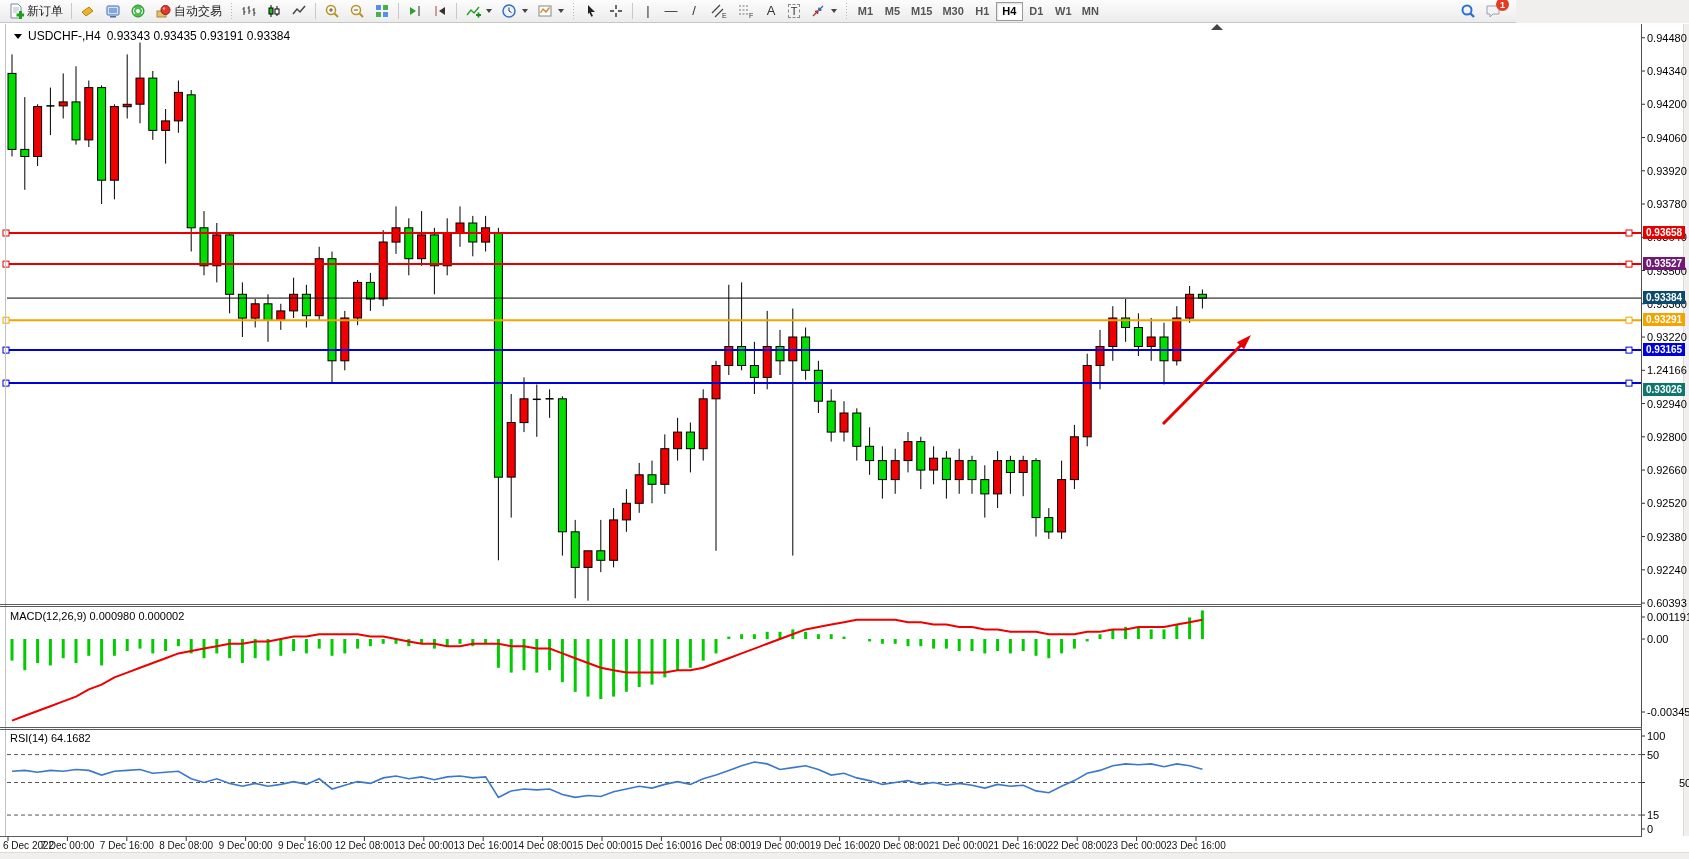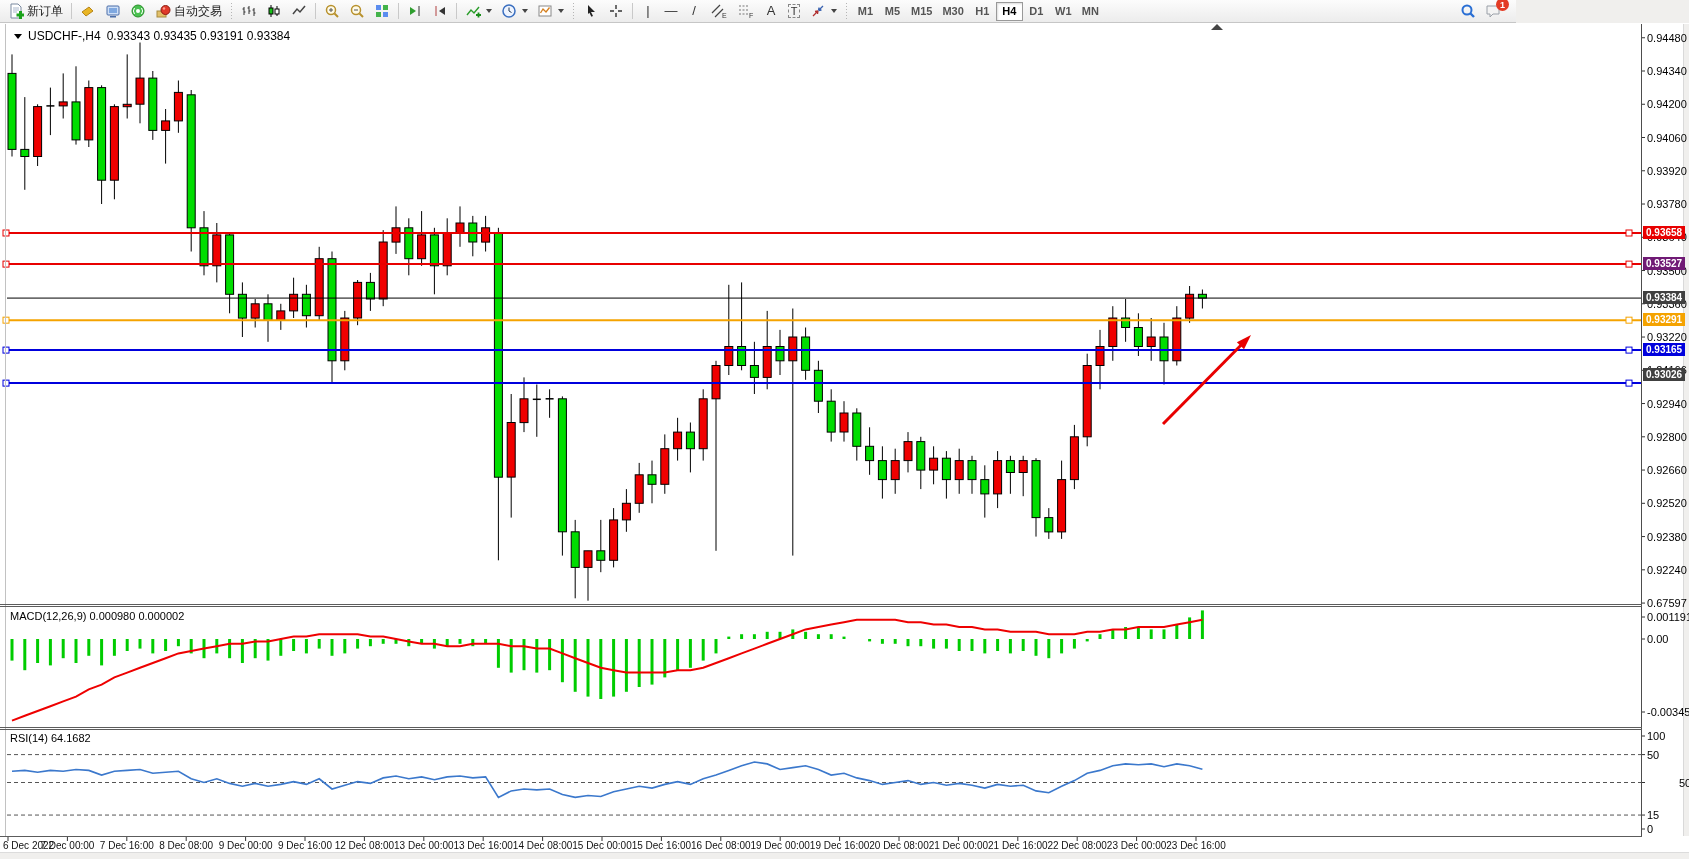--- a/index.html
+++ b/index.html
@@ -627,21 +627,21 @@
       <div class="ticklabel" style="top: 264.53px;">0.93500</div>
       <div class="ticklabel" style="top: 297.784px;">0.93360</div>
       <div class="ticklabel" style="top: 331.038px;">0.93220</div>
       <div class="ticklabel" style="top: 364.292px;">1.24166</div>
       <div class="ticklabel" style="top: 397.547px;">0.92940</div>
       <div class="ticklabel" style="top: 430.801px;">0.92800</div>
       <div class="ticklabel" style="top: 464.055px;">0.92660</div>
       <div class="ticklabel" style="top: 497.309px;">0.92520</div>
       <div class="ticklabel" style="top: 530.563px;">0.92380</div>
       <div class="ticklabel" style="top: 563.818px;">0.92240</div>
-      <div class="ticklabel" style="top: 597.072px;">0.67597</div>
+      <div class="ticklabel" style="top: 597.072px;">0.60393</div>
       <div class="ticklabel" style="top: 611px;">0.001191</div>
       <div class="ticklabel" style="top: 633px;">0.00</div>
       <div class="ticklabel" style="top: 706px;">-0.003457</div>
       <div class="ticklabel" style="top: 730px;">100</div>
       <div class="ticklabel" style="top: 748.6px;">50</div>
       <div class="ticklabel" style="top: 776.5px; margin-left: 32px;">50</div>
       <div class="ticklabel" style="top: 809.05px;">15</div>
       <div class="ticklabel" style="top: 823px;">0</div>
       <div class="datelabel" style="left: 3px;">6 Dec 2022</div>
       <div class="datelabel" style="left: 67.4px; transform: translateX(-50%);">7 Dec 00:00</div>
@@ -661,18 +661,18 @@
       <div class="datelabel" style="left: 899px; transform: translateX(-50%);">20 Dec 08:00</div>
       <div class="datelabel" style="left: 958.4px; transform: translateX(-50%);">21 Dec 00:00</div>
       <div class="datelabel" style="left: 1017.8px; transform: translateX(-50%);">21 Dec 16:00</div>
       <div class="datelabel" style="left: 1077.2px; transform: translateX(-50%);">22 Dec 08:00</div>
       <div class="datelabel" style="left: 1136.6px; transform: translateX(-50%);">23 Dec 00:00</div>
       <div class="datelabel" style="left: 1196px; transform: translateX(-50%);">23 Dec 16:00</div>
     </div>
   <div id="tags">
       <div class="ptag" style="top: 226px; background: rgb(232, 0, 0);">0.93658</div>
       <div class="ptag" style="top: 257.116px; background: #701a75;">0.93527</div>
-      <div class="ptag" style="top: 291.083px; background: #404040;">0.93384</div>
+      <div class="ptag" style="top: 291.083px; background: #0c4a6e;">0.93384</div>
       <div class="ptag" style="top: 313.174px; background: rgb(245, 163, 0);">0.93291</div>
       <div class="ptag" style="top: 343.102px; background: rgb(0, 0, 221);">0.93165</div>
-      <div class="ptag" style="top: 368px; background: #404040;">0.93026</div>
+      <div class="ptag" style="top: 383px; background: #0f766e;">0.93026</div>
     </div>
 </div>
 
 </body></html>

